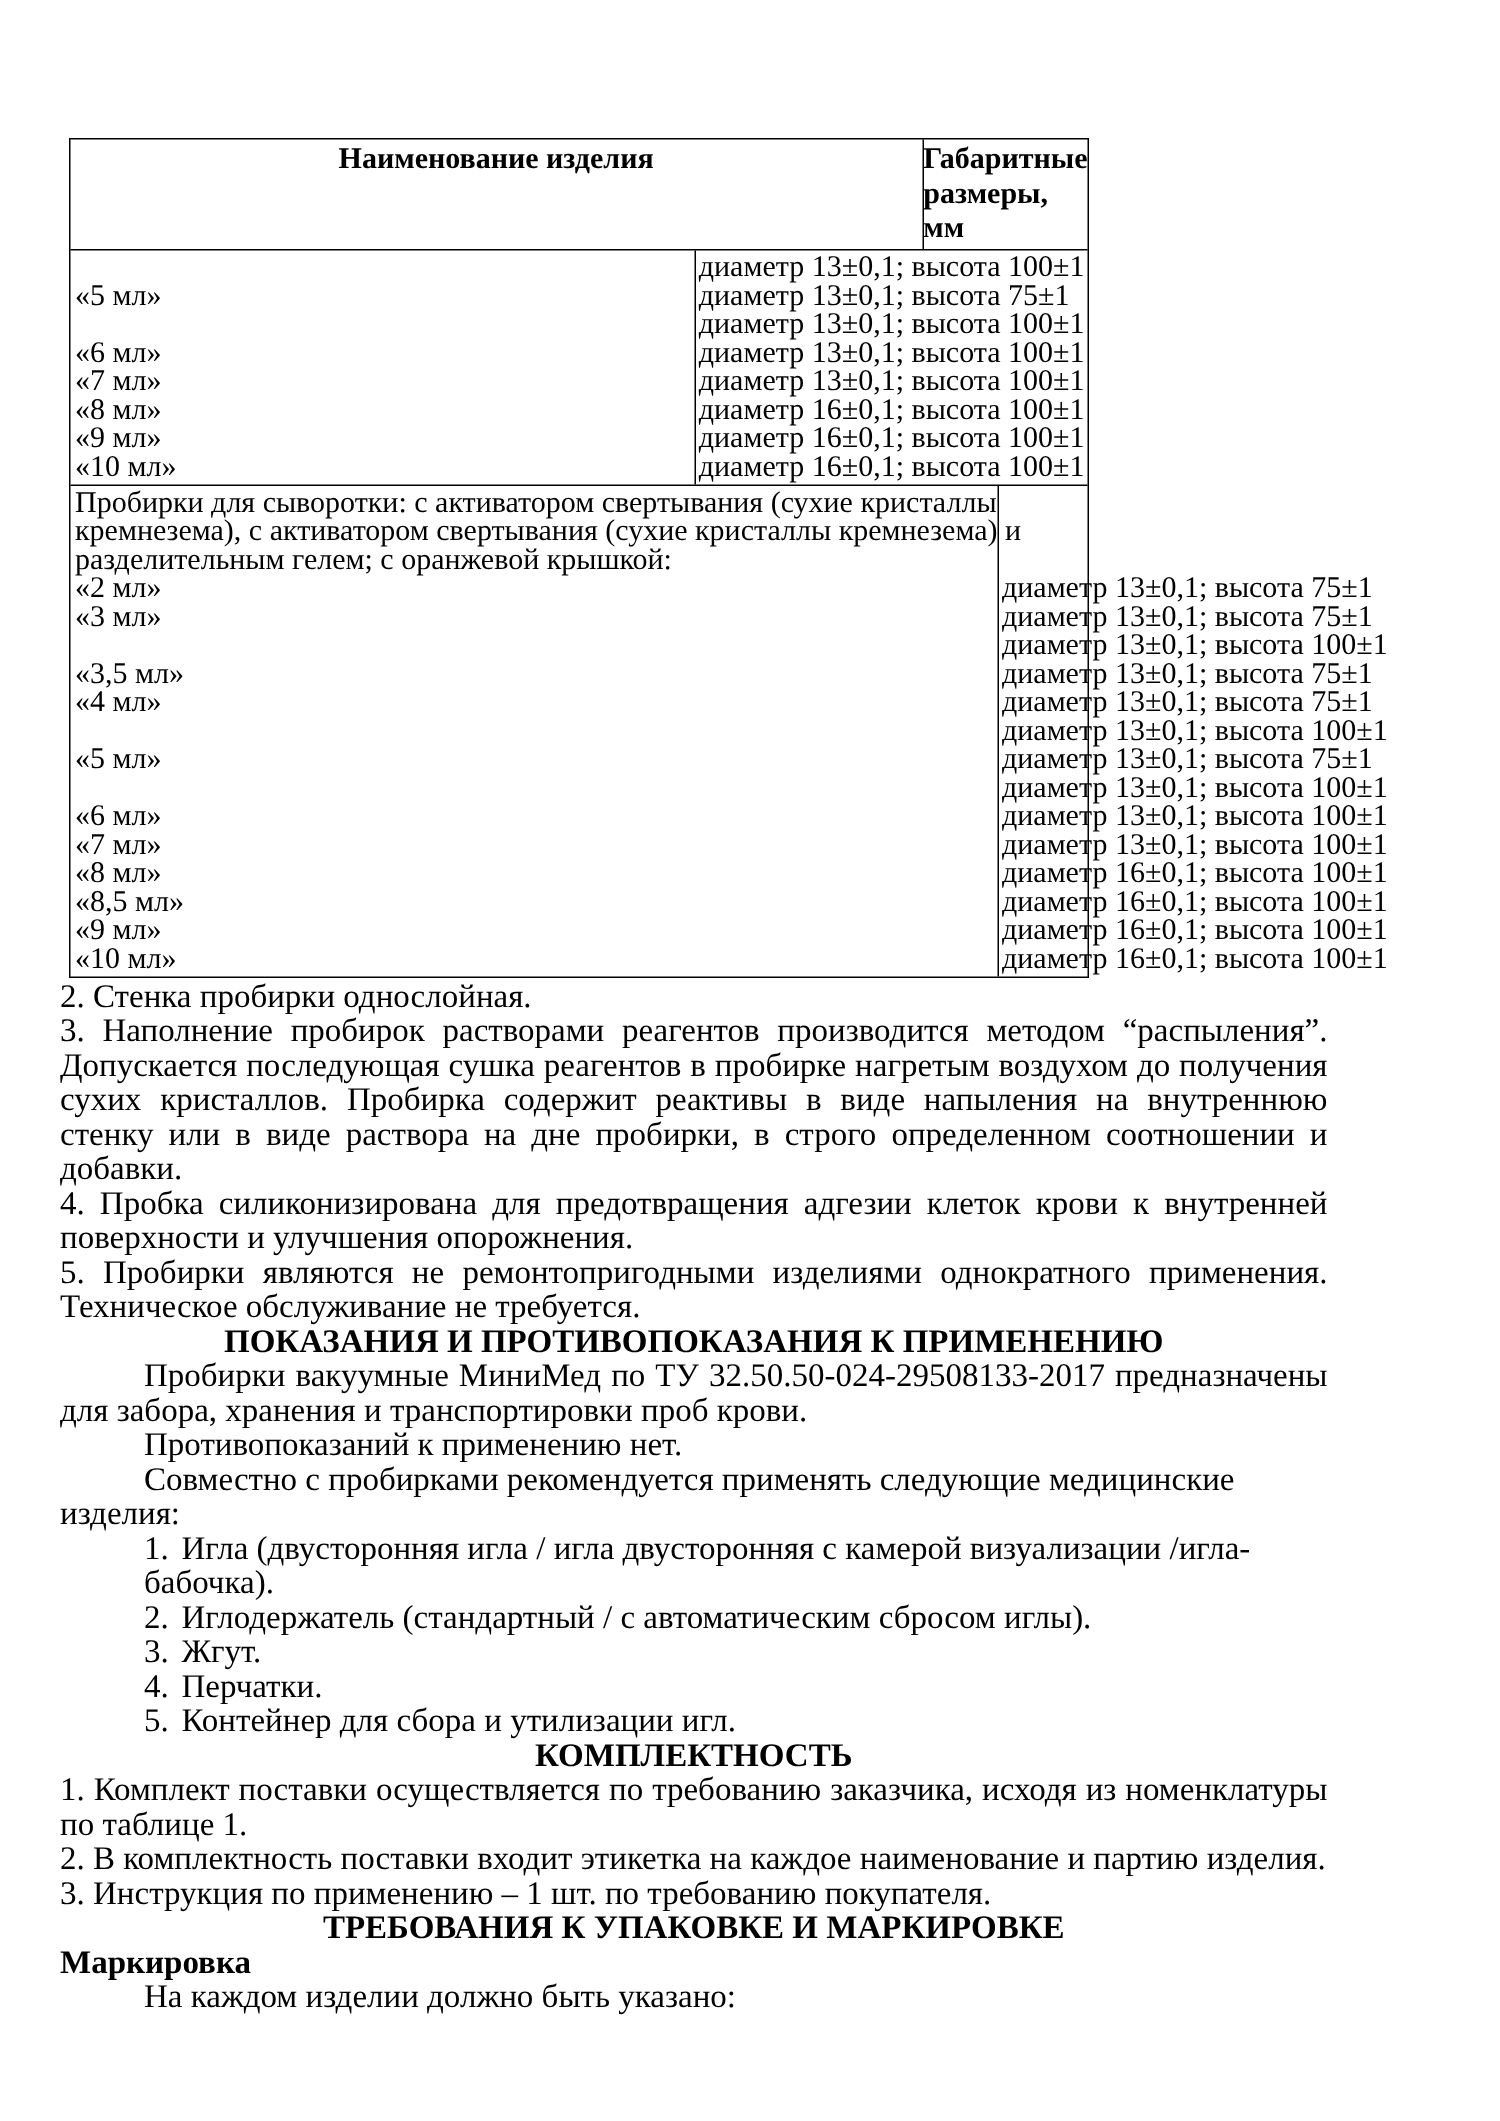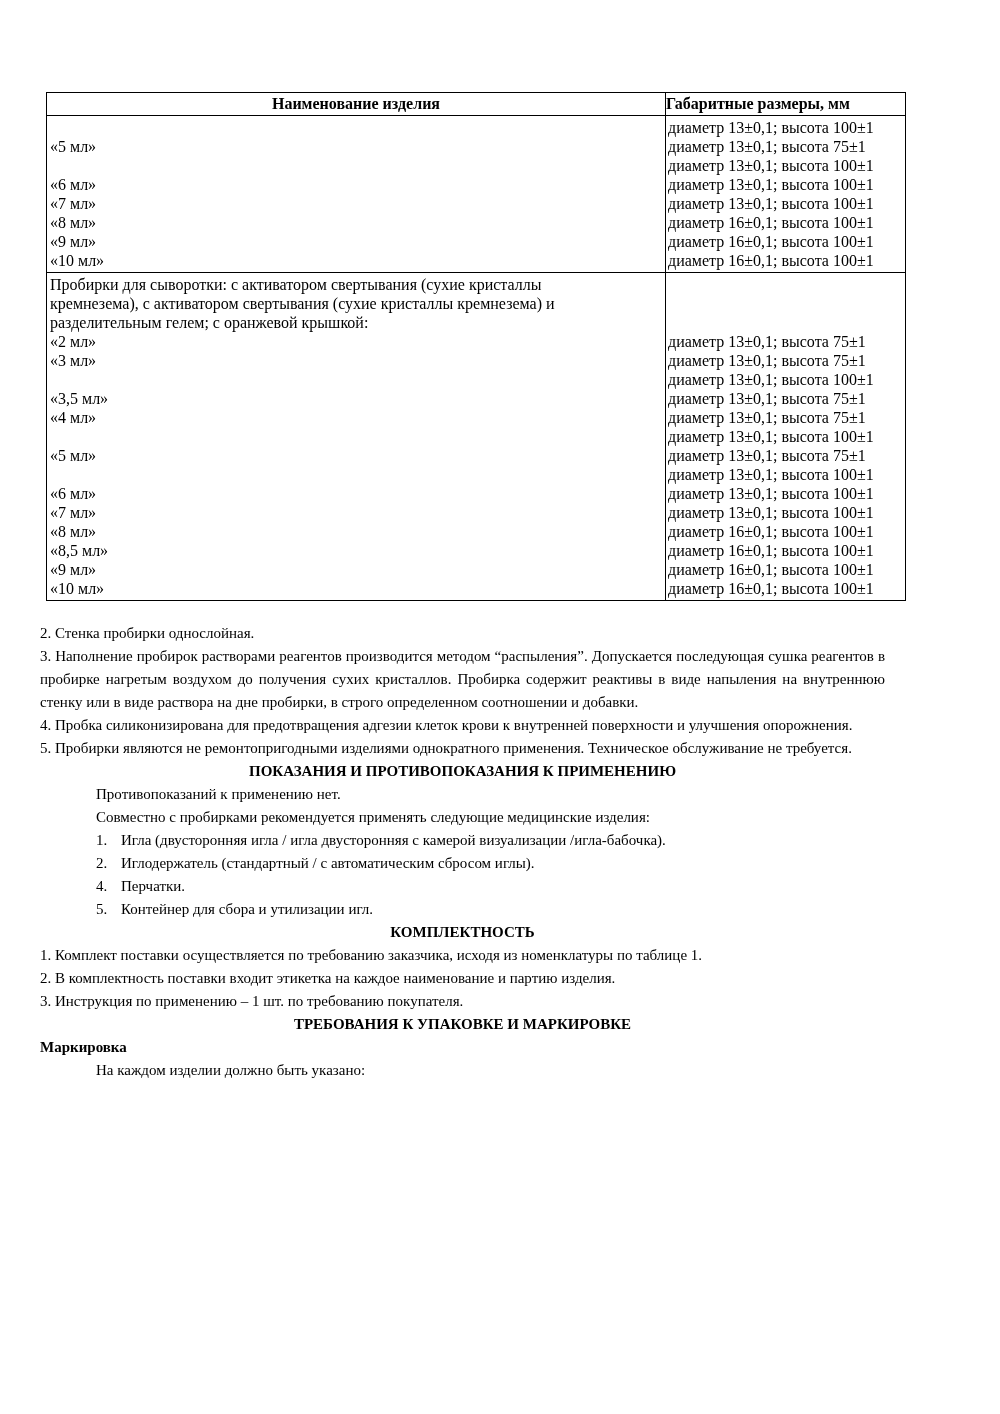--- a/index.html
+++ b/index.html
@@ -11,24 +11,24 @@
     color: #000000;
     font-family: "Liberation Serif", serif;
     overflow: hidden;
     box-sizing: border-box;
     padding: 92px 0 0 40px;
   }
 
   
   .spec-table {
     margin-left: 6px;
-    width: 860px;
+    width: 680px;
     box-sizing: border-box;
     border: 1.5px solid #000;
-    font-size: 16px;
+    font-size: 20px;
   }
   .t-head { display: flex; border-bottom: 1.5px solid #000; font-weight: bold; }
   .th-name {
     width: 619px; box-sizing: border-box;
     border-right: 1.5px solid #000;
     text-align: center; padding: 2px 0;
   }
   .th-size { flex: 1; text-align: left; padding: 2px 0; }
 
   .t-section { display: flex; }
@@ -38,23 +38,22 @@
     border-right: 1.5px solid #000;
     padding: 2px 23px 2px 3px;
   }
   .tc-size { flex: 1; padding: 2px 2px; }
   .t-line { height: 19px; line-height: 19px; white-space: nowrap; }
   .t-desc-spacer { height: 57px; }
 
   
   .body-copy {
     width: 845px;
-    font-size: 15px;
+    font-size: 22px;
     line-height: 23px;
-    margin-top: 21px;
   }
   .body-copy p { margin: 0; }
   .para { text-align: justify; }
   .pindent { text-indent: 56px; }
   .h-sec {
     text-align: center;
     font-weight: bold;
     margin: 0;
   }
   .h-ind  { margin-top: 26px; }
@@ -150,28 +149,30 @@
   </div>
 
   <div class="body-copy">
 
     <p class="para">2. Стенка пробирки однослойная.</p>
     <p class="para">3. Наполнение пробирок растворами реагентов производится методом “распыления”. Допускается последующая сушка реагентов в пробирке нагретым воздухом до получения сухих кристаллов. Пробирка содержит реактивы в виде напыления на внутреннюю стенку или в виде раствора на дне пробирки, в строго определенном соотношении и добавки.</p>
     <p class="para">4. Пробка силиконизирована для предотвращения адгезии клеток крови к внутренней поверхности и улучшения опорожнения.</p>
     <p class="para">5. Пробирки являются не ремонтопригодными изделиями однократного применения. Техническое обслуживание не требуется.</p>
 
     <p class="h-sec h-ind">ПОКАЗАНИЯ И ПРОТИВОПОКАЗАНИЯ К ПРИМЕНЕНИЮ</p>
+    <p class="para pindent">Пробирки вакуумные МиниМед по ТУ 32.50.50-024-29508133-2017 предназначены для забора, хранения и транспортировки проб крови.</p>
     <p class="pindent">Противопоказаний к применению нет.</p>
     <p class="pindent">Совместно с пробирками рекомендуется применять следующие медицинские изделия:</p>
     <div class="mlist">
 
         <div class="mlist-item"><span class="mlist-num">1.</span><span>Игла (двусторонняя игла / игла двусторонняя с камерой визуализации /игла-бабочка).</span></div>
 
         <div class="mlist-item"><span class="mlist-num">2.</span><span>Иглодержатель (стандартный / с автоматическим сбросом иглы).</span></div>
 
+        <div class="mlist-item"><span class="mlist-num">3.</span><span>Жгут.</span></div>
 
         <div class="mlist-item"><span class="mlist-num">4.</span><span>Перчатки.</span></div>
 
         <div class="mlist-item"><span class="mlist-num">5.</span><span>Контейнер для сбора и утилизации игл.</span></div>
       </div>
 
     <p class="h-sec h-comp">КОМПЛЕКТНОСТЬ</p>
     <p class="para">1. Комплект поставки осуществляется по требованию заказчика, исходя из номенклатуры по таблице 1.</p>
     <p class="para">2. В комплектность поставки входит этикетка на каждое наименование и партию изделия.</p>
     <p class="para">3. Инструкция по применению – 1 шт. по требованию покупателя.</p>

